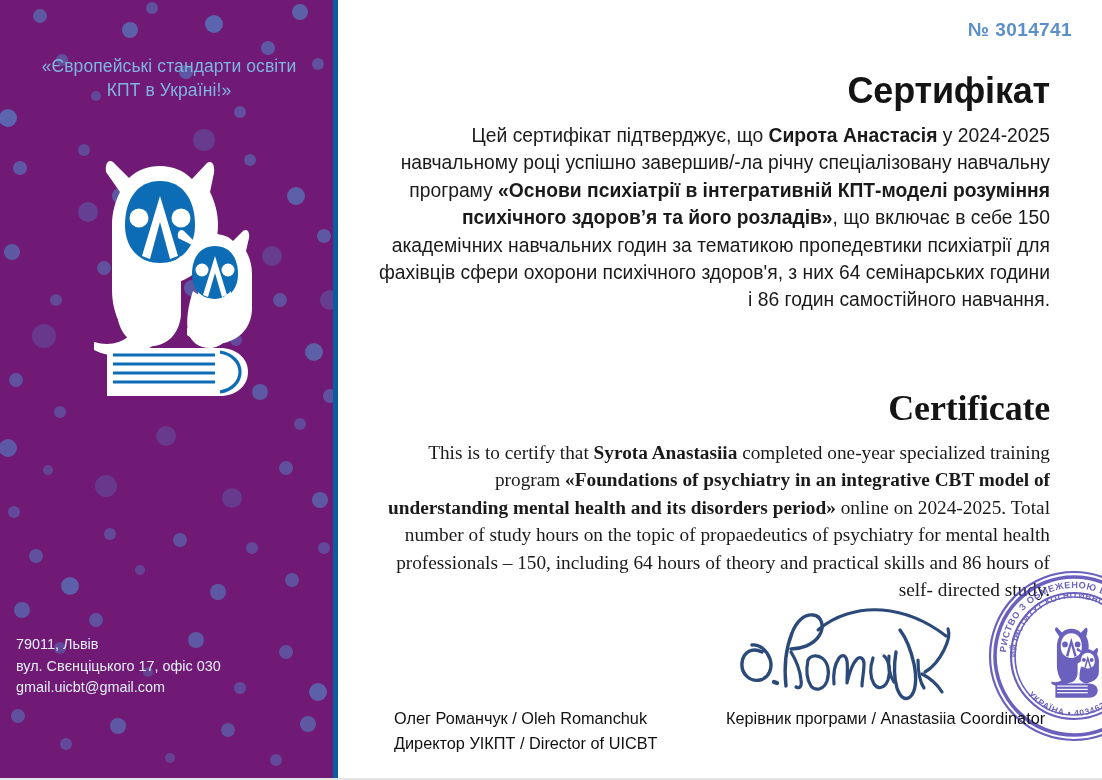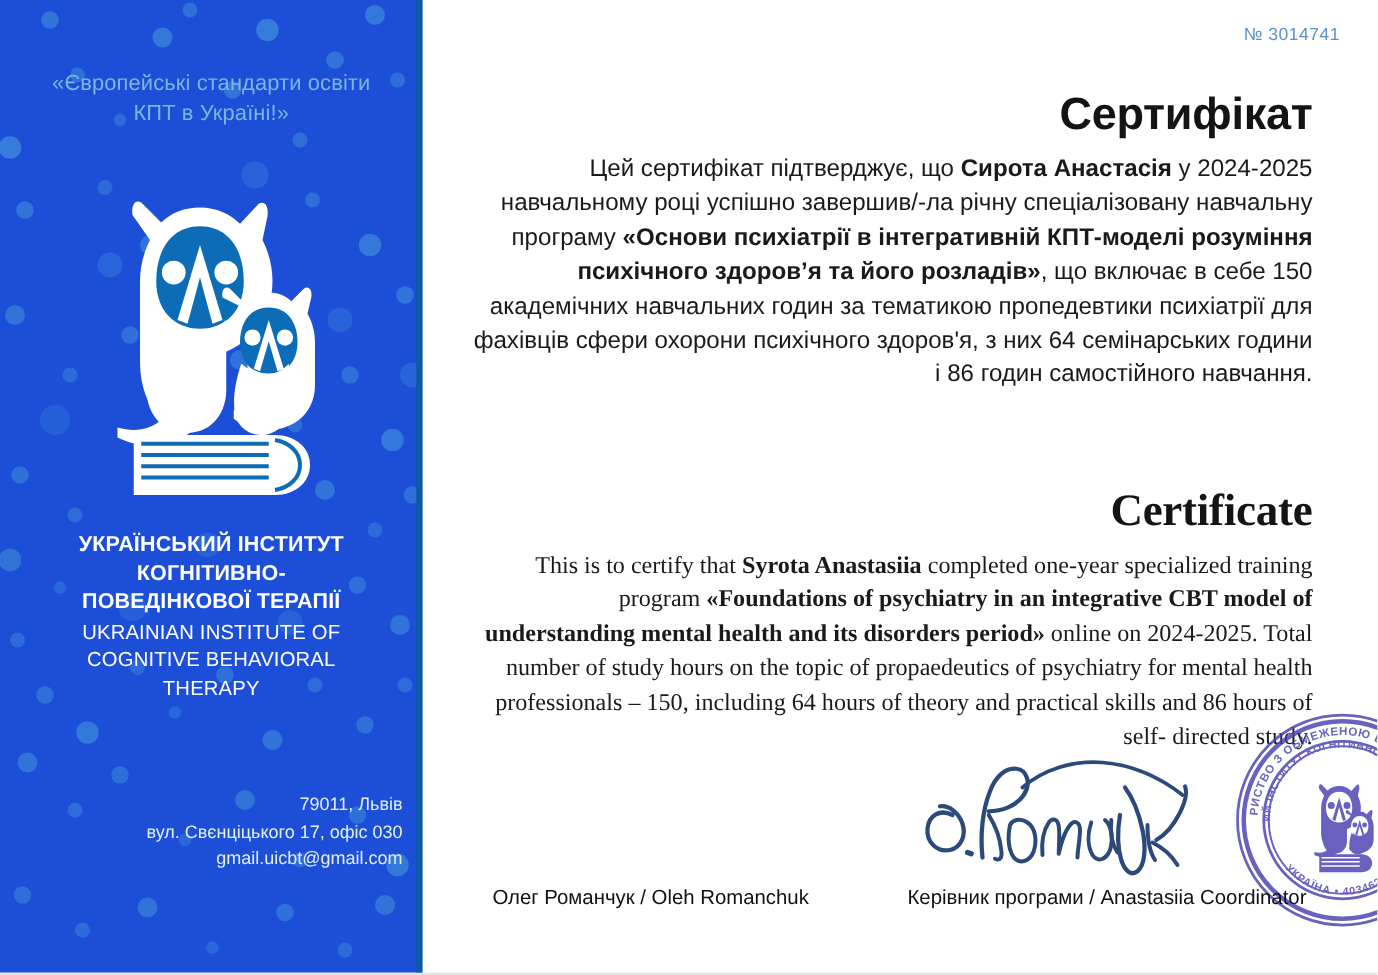--- a/index.html
+++ b/index.html
@@ -19,21 +19,21 @@
     border-bottom: 2px solid #e6e6e6;
     box-sizing: border-box;
   }
 
   
   .sidebar {
     position: absolute;
     left: 0; top: 0;
     width: 338px;
     height: 780px;
-    background: #1d4ed8;
+    background: #701a75;
     overflow: hidden;
   }
   .sidebar-accent {
     position: absolute;
     right: 0; top: 0;
     width: 5px; height: 100%;
     background: #0a5ea0;
   }
   .bokeh {
     position: absolute;
@@ -81,40 +81,40 @@
     font-size: 16.2px;
     line-height: 22.5px;
     font-weight: 400;
     letter-spacing: 0.15px;
   }
 
   .contact {
     position: absolute;
     top: 634px; left: 16px;
     width: 306px;
-    text-align: right;
+    text-align: left;
     color: #e3eff8;
     font-size: 14.4px;
     line-height: 21.5px;
     font-weight: 400;
   }
 
   
   .main {
     position: absolute;
     left: 338px; top: 0;
     width: 764px;
     height: 780px;
   }
   .cert-number {
     position: absolute;
     top: 19px; right: 30px;
     color: #5b8fc9;
-    font-size: 14px;
-    font-weight: 400;
+    font-size: 19px;
+    font-weight: 700;
     letter-spacing: 0.4px;
     text-align: right;
   }
 
   .body-block { position: absolute; left: 36px; width: 676px; text-align: right; }
 
   .heading {
     font-size: 36px;
     font-weight: 700;
     color: #141414;
@@ -301,32 +301,20 @@
                    C188 250 176 260 160 260 L47 260 Z"></path>
           <path d="M53 219 L155 219" stroke="#0c6cb5" stroke-width="3.2" fill="none"></path>
           <path d="M53 228 L155 228" stroke="#0c6cb5" stroke-width="3.2" fill="none"></path>
           <path d="M53 237 L155 237" stroke="#0c6cb5" stroke-width="3.2" fill="none"></path>
           <path d="M53 246 L155 246" stroke="#0c6cb5" stroke-width="3.2" fill="none"></path>
           <path d="M160 216 C172 218 180 226 180 236 C180 246 172 254 160 256" stroke="#0c6cb5" stroke-width="3.2" fill="none"></path>
         </g>
       </svg>
     </div>
 
-    <div class="inst-name">
-      <div class="ua">
-        <div>УКРАЇНСЬКИЙ ІНСТИТУТ</div>
-        <div>КОГНІТИВНО-</div>
-        <div>ПОВЕДІНКОВОЇ ТЕРАПІЇ</div>
-      </div>
-      <div class="en">
-        <div>UKRAINIAN INSTITUTE OF</div>
-        <div>COGNITIVE BEHAVIORAL</div>
-        <div>THERAPY</div>
-      </div>
-    </div>
 
     <div class="contact">
       <div>79011, Львів</div>
       <div>вул. Свєнціцького 17, офіс 030</div>
       <div>gmail.uicbt@gmail.com</div>
     </div>
 
     <div class="sidebar-accent"></div>
   </div>
 
@@ -440,20 +428,21 @@
             <path d="M53 232 L155 232" stroke="#ffffff" stroke-width="4" fill="none"></path>
             <path d="M53 243 L155 243" stroke="#ffffff" stroke-width="4" fill="none"></path>
           </g>
         </g>
       </svg>
     </div>
 
     <div class="sig-row">
       <div class="sig-col left">
         <div>Олег Романчук / Oleh Romanchuk</div>
+        <div>Директор УІКПТ / Director of UICBT</div>
       </div>
       <div class="sig-col right">
         <div>Керівник програми / Anastasiia Coordinator</div>
       </div>
     </div>
 
   </div>
 </div>
 
 </body></html>

